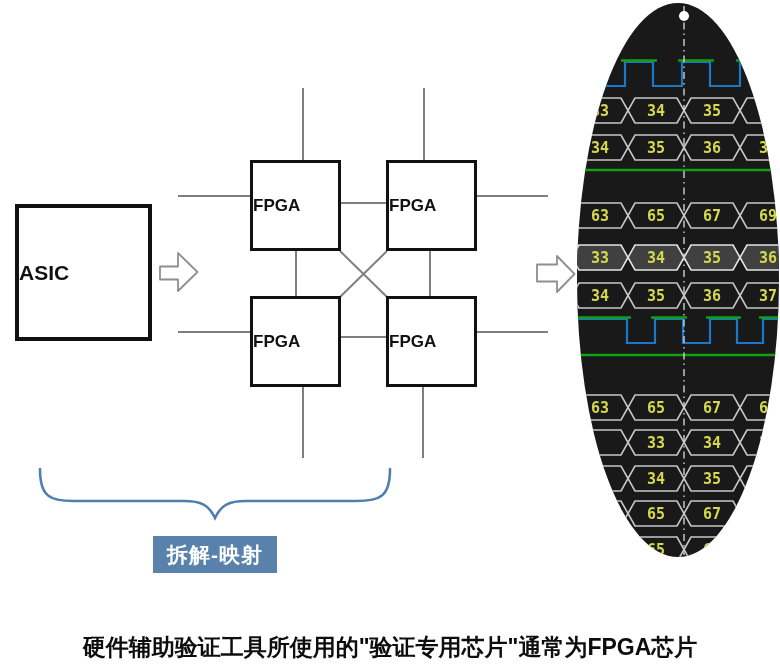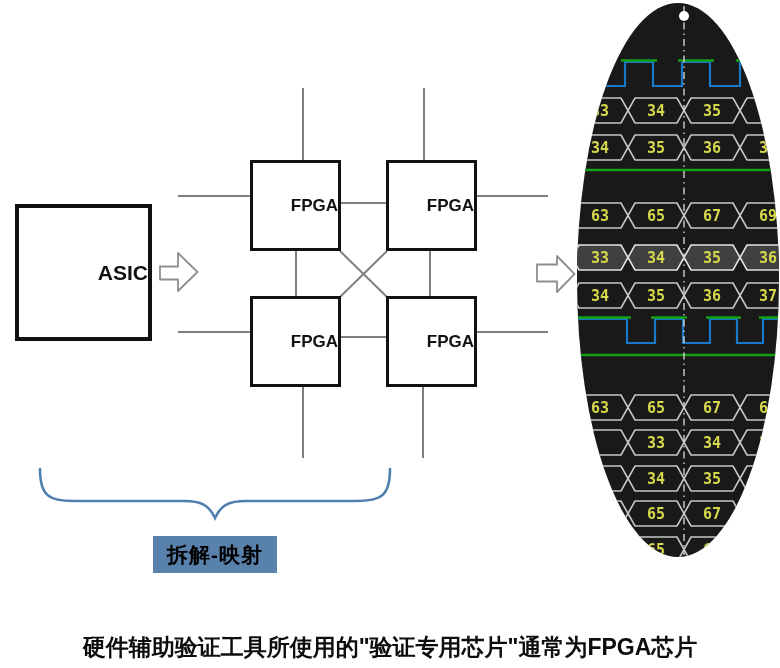--- a/index.html
+++ b/index.html
@@ -1,28 +1,28 @@
 <!DOCTYPE html>
 <html><head>
 <meta charset="utf-8">
 <style>
   html,body{margin:0;padding:0;background:#ffffff;}
   .canvas{position:relative;width:780px;height:668px;background:#ffffff;overflow:hidden;
           font-family:"Liberation Sans", sans-serif;}
   .layer{position:absolute;left:0;top:0;}
   .chipbox{position:absolute;background:#ffffff;border:3px solid #111111;box-sizing:border-box;
-           display:flex;align-items:center;justify-content:flex-end;font-weight:bold;color:#111111;}
+           display:flex;align-items:center;justify-content:flex-start;font-weight:bold;color:#111111;}
   .asic{left:15px;top:204px;width:137px;height:137px;border-width:4px;font-size:21px;}
   .fpga{width:91px;height:91px;font-size:17px;}
   .fpga.tl{left:250px;top:160px;}
   .fpga.tr{left:386px;top:160px;}
   .fpga.bl{left:250px;top:296px;}
   .fpga.br{left:386px;top:296px;}
   .brace-label{position:absolute;left:153px;top:536px;width:124px;height:37px;background:#5881ab;
-               color:#000000;font-size:21px;font-weight:bold;display:flex;align-items:center;
+               color:#ffffff;font-size:21px;font-weight:bold;display:flex;align-items:center;
                justify-content:center;letter-spacing:1px;}
   .caption{position:absolute;left:0;top:632px;width:780px;text-align:center;color:#0d0d0d;
            font-size:23px;font-weight:bold;}
 </style>
 </head>
 <body>
 
 <div class="canvas">
 
   <svg class="layer" width="780" height="668" viewBox="0 0 780 668">

